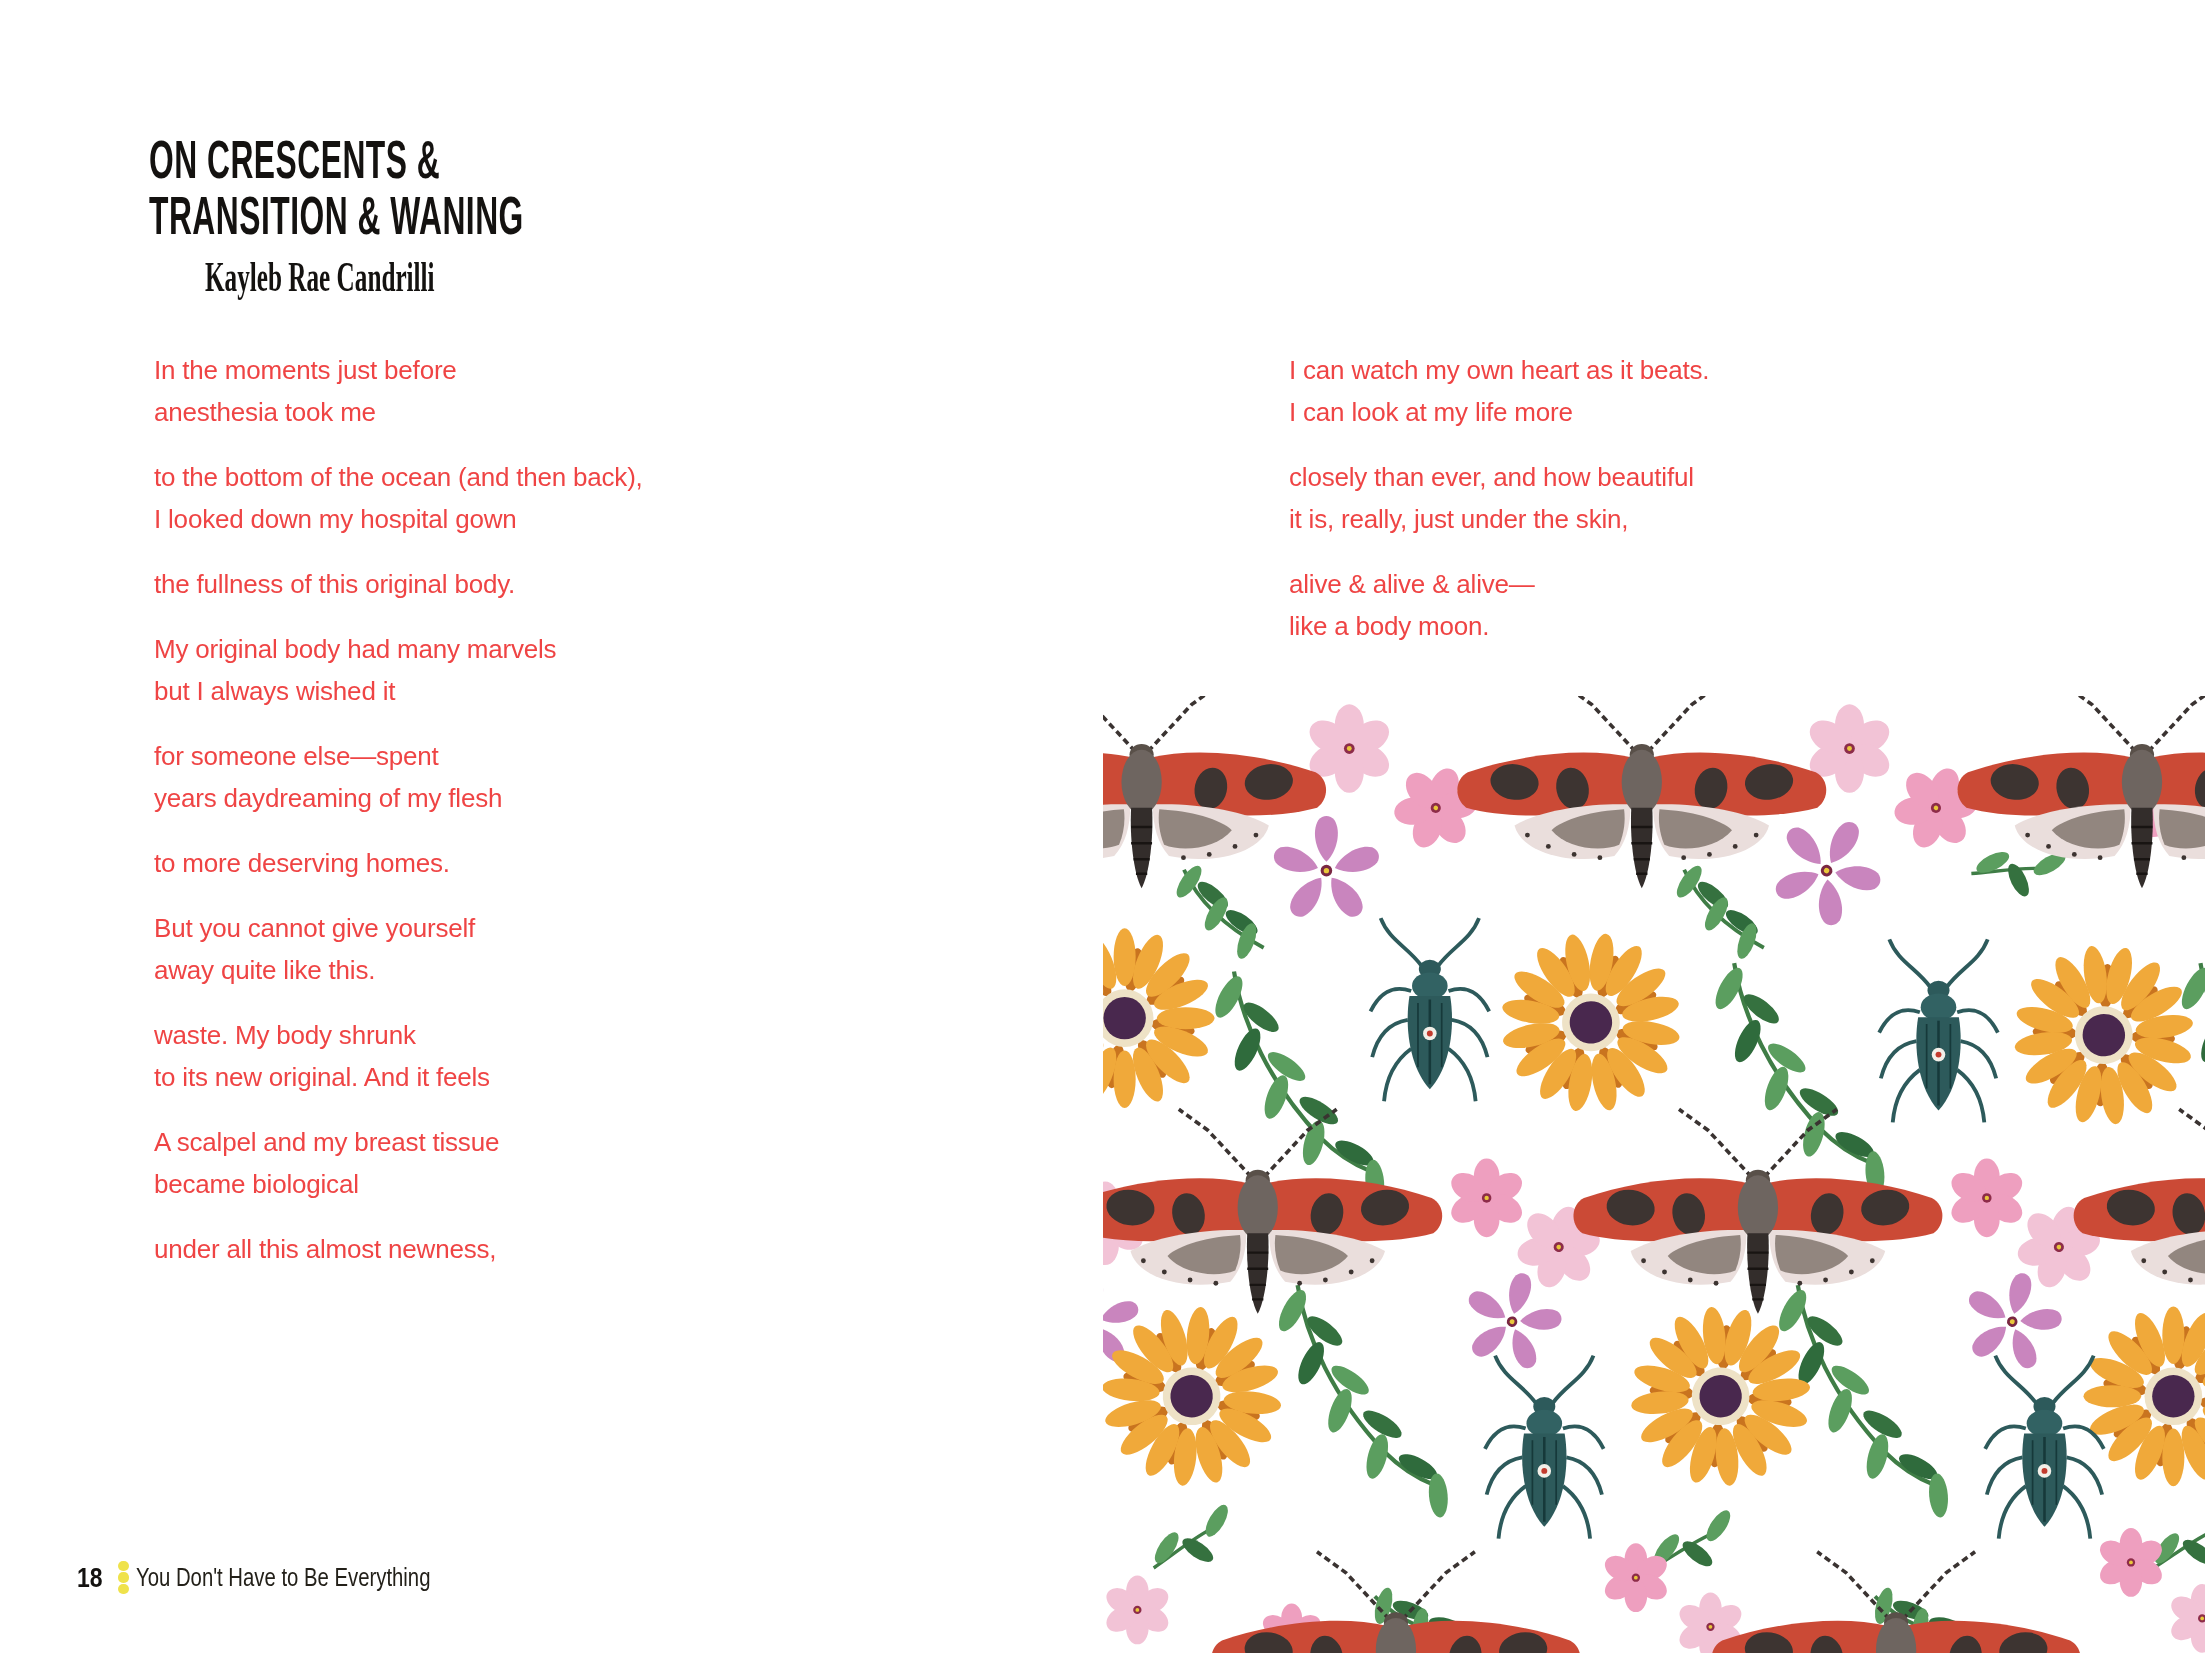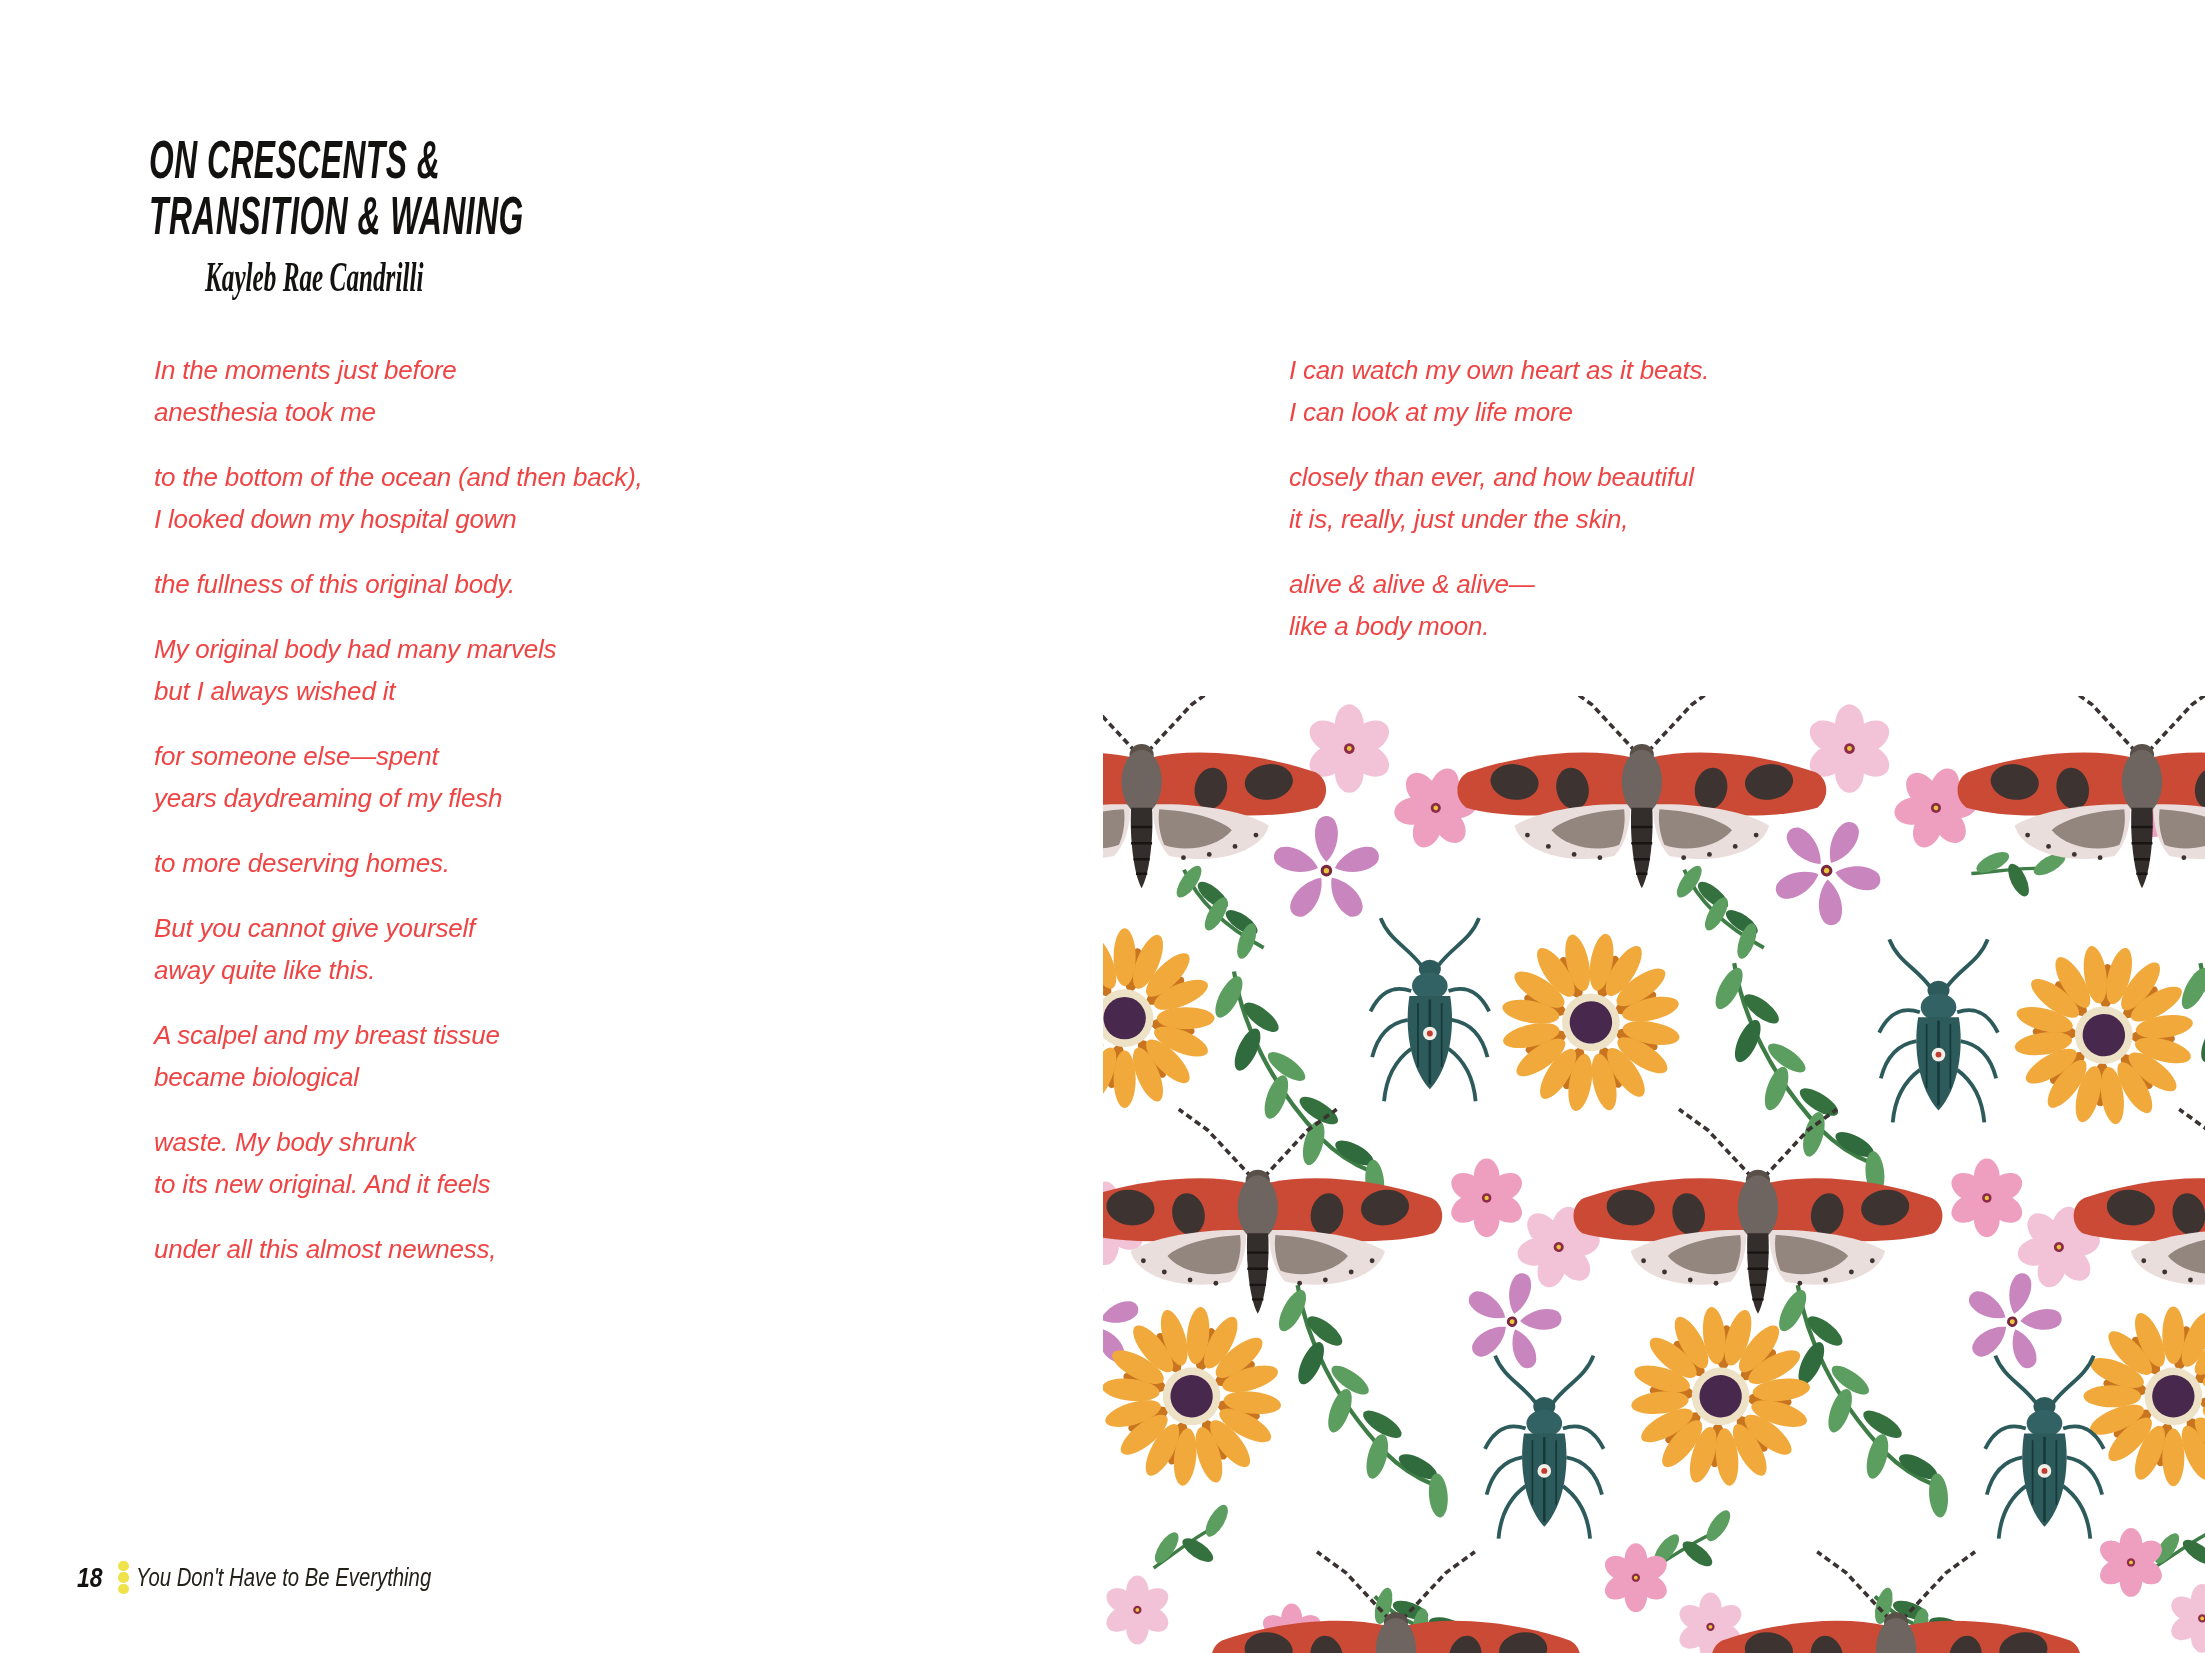--- a/index.html
+++ b/index.html
@@ -3,21 +3,20 @@
 <meta charset="utf-8">
 <style>
   html,body{margin:0;padding:0;background:#ffffff;}
   .spread{
     position:relative;
     width:2205px;height:1654px;
     background:#ffffff;
     overflow:hidden;
     font-family:"Liberation Sans", sans-serif;
     color:#1d1a18;
-    font-style:italic;
   }
   
   .poem-title{
     position:absolute;left:149px;top:132px;
     font-size:53px;line-height:56px;font-weight:800;
     letter-spacing:0.8px;color:#141210;
     transform:scaleX(.60);transform-origin:left top;
     white-space:pre;
   }
   .poem-author{
@@ -83,26 +82,26 @@
       <div class="pline">years daydreaming of my flesh</div>
     </div>
     <div class="stanza">
       <div class="pline">to more deserving homes.</div>
     </div>
     <div class="stanza">
       <div class="pline">But you cannot give yourself</div>
       <div class="pline">away quite like this.</div>
     </div>
     <div class="stanza">
+      <div class="pline">waste. My body shrunk</div>
+      <div class="pline">to its new original. And it feels</div>
+    </div>
+    <div class="stanza">
       <div class="pline">A scalpel and my breast tissue</div>
       <div class="pline">became biological</div>
-    </div>
-    <div class="stanza">
-      <div class="pline">waste. My body shrunk</div>
-      <div class="pline">to its new original. And it feels</div>
     </div>
     <div class="stanza">
       <div class="pline">under all this almost newness,</div>
     </div>
   </div>
 
   <div class="poem-col right">
     <div class="stanza">
       <div class="pline">I can watch my own heart as it beats.</div>
       <div class="pline">I can look at my life more</div>

